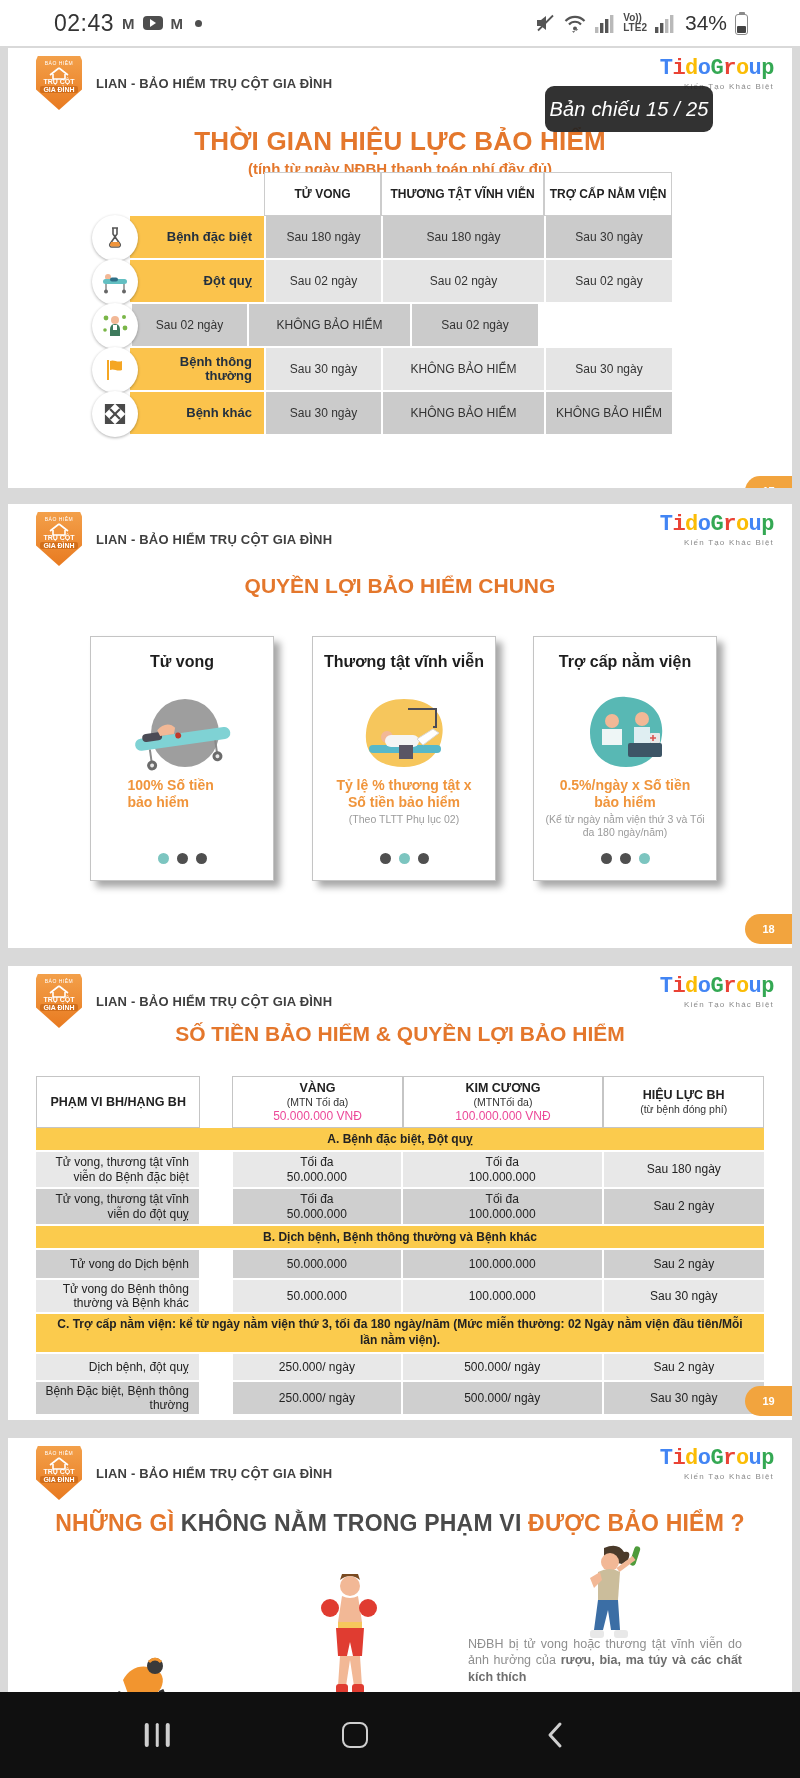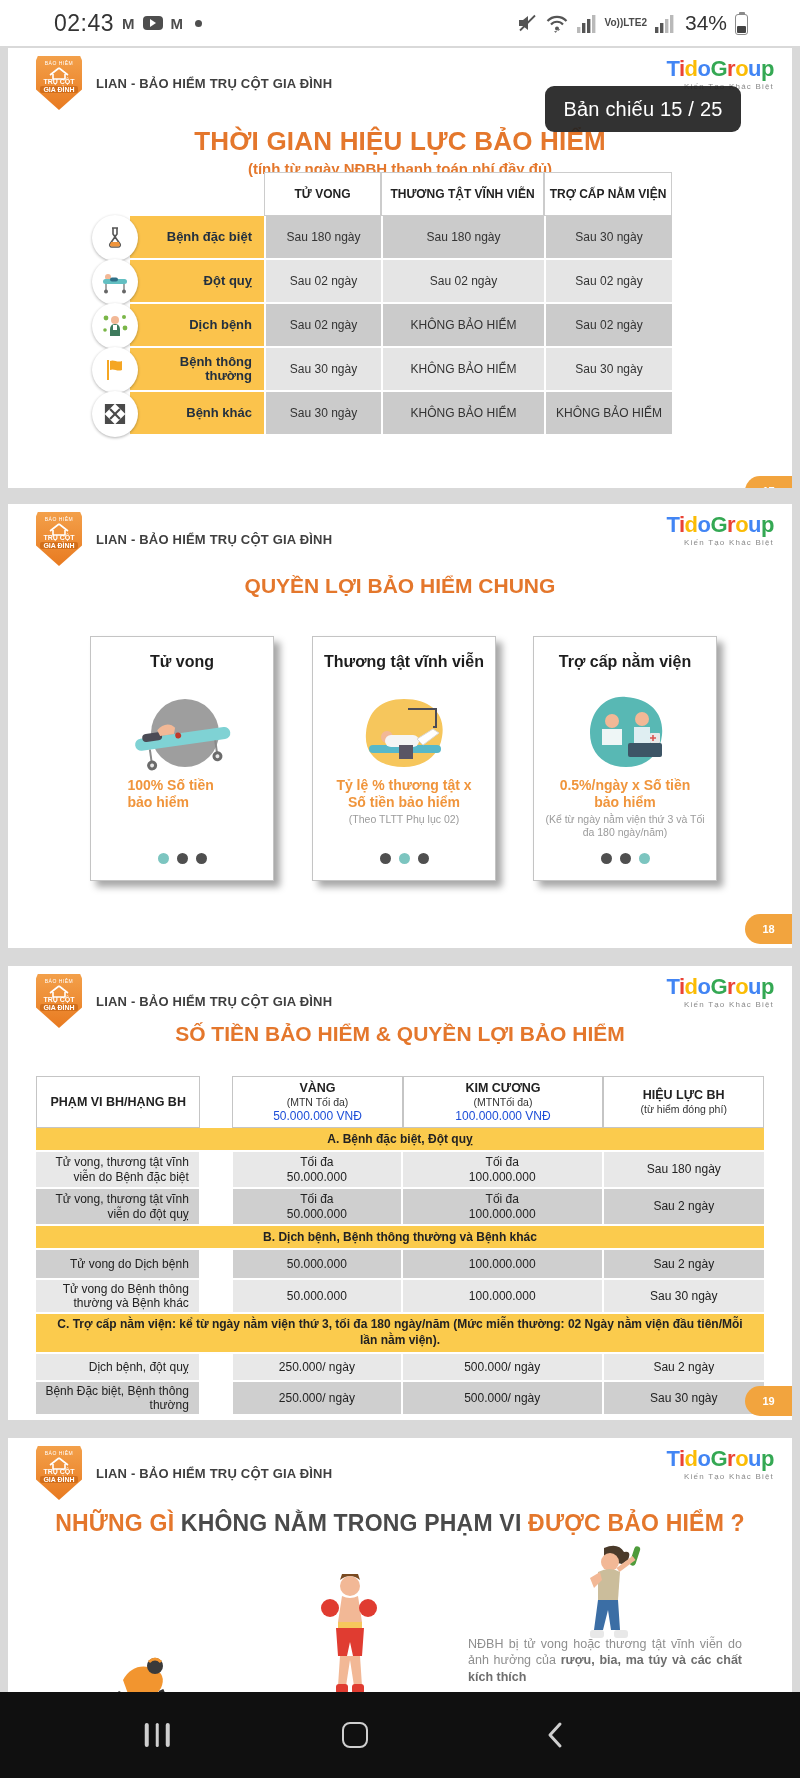--- a/index.html
+++ b/index.html
@@ -13,21 +13,21 @@
   .statusbar{position:absolute;top:0;left:0;right:0;height:46px;background:#fff;
     display:flex;align-items:center;justify-content:space-between;
     padding:0 52px 0 54px;box-sizing:border-box;z-index:50;}
   .sb-left,.sb-right{display:flex;align-items:center;gap:8px;}
   .sb-time{font-size:23px;color:#333;letter-spacing:.5px;}
   .ni{display:inline-flex;align-items:center;justify-content:center;color:#4e4e4e;}
   .ni.m{font-size:15px;font-weight:900;}
   .yt{width:20px;height:14px;background:#4e4e4e;border-radius:4px;display:inline-flex;align-items:center;justify-content:center;}
   .yt-tri{width:0;height:0;border-left:6px solid #fff;border-top:4px solid transparent;border-bottom:4px solid transparent;margin-left:1px;}
   .notif-dot{width:7px;height:7px;border-radius:50%;background:#4e4e4e;margin-left:4px;}
-  .volte{display:flex;line-height:1;align-items:flex-start;}
+  .volte{display:flex;flex-direction:column;line-height:1;align-items:flex-start;}
   .volte span{font-size:10px;font-weight:bold;color:#4a4a4a;}
   .sb-batt-pct{font-size:21px;color:#333;margin-left:2px;}
   .bat{display:flex;flex-direction:column;align-items:center;}
   .bat-tip{width:6px;height:2px;background:#8a8a8a;border-radius:1px 1px 0 0;}
   .bat-body{width:13px;height:21px;border:1.5px solid #8a8a8a;border-radius:3px;box-sizing:border-box;position:relative;}
   .bat-fill{position:absolute;left:1px;right:1px;bottom:1px;height:34%;background:#444;border-radius:1px;}
   .sigsvg rect{fill:#555;}
   .sigsvg rect.off{fill:#b9b9b9;}
 
   
@@ -41,21 +41,21 @@
   .shield{position:absolute;left:28px;top:8px;width:46px;height:54px;
     background:linear-gradient(#f3a04a,#e87a20);
     clip-path:polygon(4% 0,96% 0,100% 8%,100% 62%,50% 100%,0 62%,0 8%);
     display:flex;flex-direction:column;align-items:center;color:#fff;}
   .shield-bh{font-size:5px;margin-top:4px;letter-spacing:.5px;}
   .shield-house{margin-top:1px;}
   .shield-t1{font-size:7px;font-weight:bold;margin-top:-2px;}
   .shield-t2{font-size:7px;font-weight:bold;background:rgba(190,90,10,.55);padding:0 3px;border-radius:2px;margin-top:1px;}
   .product-label{position:absolute;left:88px;top:28px;font-size:13px;font-weight:bold;color:#3f3f3f;letter-spacing:.2px;}
   .brand{position:absolute;right:18px;top:10px;text-align:right;}
-  .brand-name{font-size:22px;font-weight:bold;letter-spacing:-.5px;line-height:1;}
+  .brand-name{font-size:22px;font-weight:bold;letter-spacing:-.5px;line-height:1;font-family:Liberation Mono, monospace;}
   .brand-tag{font-size:8px;color:#8a8a8a;letter-spacing:1.2px;margin-top:2px;}
 
   .badge{position:absolute;right:0;width:47px;height:30px;background:#f2a43e;
     border-radius:16px 0 0 16px;color:#fff;font-size:11px;font-weight:bold;
     display:flex;align-items:center;justify-content:center;}
 
   
   .s17-title{position:absolute;top:78px;left:0;right:0;text-align:center;
     font-size:26px;font-weight:bold;color:#e4772c;letter-spacing:.2px;}
   .s17-sub{position:absolute;top:112px;left:0;right:0;text-align:center;
@@ -92,21 +92,21 @@
   
   .s19-title{position:absolute;top:56px;left:0;right:0;text-align:center;
     font-size:21px;font-weight:bold;color:#e4772c;}
   .st{position:absolute;left:28px;top:110px;width:728px;font-size:12px;color:#222;}
   .st-r{display:flex;}
   .sl{width:172px;}.sg{width:178px;margin-left:32px;}.sd{width:210px;}.se{width:168px;}
   .st-head > div{background:#fff;border:1px solid #c5c5c5;box-sizing:border-box;
     display:flex;flex-direction:column;align-items:center;justify-content:center;height:52px;line-height:1.2;}
   .h-main{font-weight:bold;font-size:12.5px;}
   .h-sub{font-size:10.5px;color:#333;}
-  .h-amt{font-size:12px;color:#1d4ed8;text-align:center;}
+  .h-amt{font-size:12px;color:#ec4899;text-align:center;}
   .band{background:#fbcb4d;font-weight:bold;font-size:12px;color:#222;
     display:flex;align-items:center;justify-content:center;width:728px;box-sizing:border-box;
     border-bottom:2px solid #fff;height:24px;}
   .band.two{height:40px;text-align:center;line-height:1.3;padding:8px 14px;}
   .st-row > div{display:flex;align-items:center;justify-content:center;box-sizing:border-box;
     border-bottom:2px solid #fff;text-align:center;line-height:1.2;flex-direction:column;}
   .st-row .sl{justify-content:center;align-items:flex-end;text-align:right;padding-right:10px;}
   .st-row .sl,.st-row .sg,.st-row .sd{border-right:2px solid #fff;}
   .r36{height:37px;}.r30{height:30px;}.r34{height:34px;}.r28{height:28px;}
   .lt > div{background:#e8e8e8;}
@@ -116,23 +116,23 @@
   .s20-title{position:absolute;top:72px;left:0;right:0;text-align:center;
     font-size:23px;font-weight:bold;letter-spacing:.2px;}
   .s20-title .org{color:#e4772c;}
   .s20-title .drk{color:#4a4a4a;}
   .fig{position:absolute;}
   .x-note{position:absolute;left:460px;top:198px;width:274px;font-size:12.5px;color:#8f8f8f;
     text-align:justify;line-height:1.3;}
   .x-note b{color:#6e6e6e;}
 
   
-  .toast{position:absolute;left:545px;top:86px;width:196px;height:46px;z-index:60;
+  .toast{position:absolute;left:545px;top:86px;width:168px;height:46px;z-index:60;
     background:rgba(33,33,33,.92);border-radius:9px;color:#fff;font-size:20px;
-    display:flex;align-items:center;justify-content:center;letter-spacing:.2px;}
+    display:flex;align-items:center;justify-content:center;letter-spacing:.2px;font-style:italic;}
 
   
   .navbar{position:absolute;left:0;right:0;top:1692px;height:86px;background:#101010;z-index:70;}
   .nav-btn{position:absolute;top:50%;transform:translate(-50%,-50%);cursor:pointer;}
   .recents{left:157px;display:flex;gap:7px;}
   .recents i{display:block;width:3.5px;height:24px;background:#cfcfcf;border-radius:2px;}
   .homebtn{left:355px;width:26px;height:26px;border:2.5px solid #cfcfcf;border-radius:8px;box-sizing:border-box;}
   .backbtn{left:555px;}
 </style>
 </head>
@@ -217,21 +217,20 @@
       <div class="vt-c cw2">Sau 180 ngày</div>
       <div class="vt-c cw3">Sau 30 ngày</div>
     </div>
     <div class="vt-r light">
       <div class="vt-lbl">Đột quỵ</div>
       <div class="vt-c cw1">Sau 02 ngày</div>
       <div class="vt-c cw2">Sau 02 ngày</div>
       <div class="vt-c cw3">Sau 02 ngày</div>
     </div>
     <div class="vt-r dark">
-      <div class="vt-lbl">Dịch bệnh</div>
       <div class="vt-c cw1">Sau 02 ngày</div>
       <div class="vt-c cw2">KHÔNG BẢO HIỂM</div>
       <div class="vt-c cw3">Sau 02 ngày</div>
     </div>
     <div class="vt-r light">
       <div class="vt-lbl">Bệnh thông thường</div>
       <div class="vt-c cw1">Sau 30 ngày</div>
       <div class="vt-c cw2">KHÔNG BẢO HIỂM</div>
       <div class="vt-c cw3">Sau 30 ngày</div>
     </div>
@@ -395,21 +394,21 @@
         <span class="h-sub">(MTN Tối đa)</span>
         <span class="h-amt">50.000.000 VNĐ</span>
       </div>
       <div class="sd">
         <span class="h-main">KIM CƯƠNG</span>
         <span class="h-sub">(MTNTối đa)</span>
         <span class="h-amt">100.000.000 VNĐ</span>
       </div>
       <div class="se">
         <span class="h-main">HIỆU LỰC BH</span>
-        <span class="h-sub">(từ hiểm đóng phí)</span>
+        <span class="h-sub">(từ bệnh đóng phí)</span>
       </div>
     </div>
 
     <div class="band">A. Bệnh đặc biệt, Đột quỵ</div>
     <div class="st-r st-row lt r36">
       <div class="sl">Tử vong, thương tật vĩnh viễn do Bệnh đặc biệt</div>
       <div class="sg">
           <span>Tối đa</span>
           <span>50.000.000</span>
         </div>

